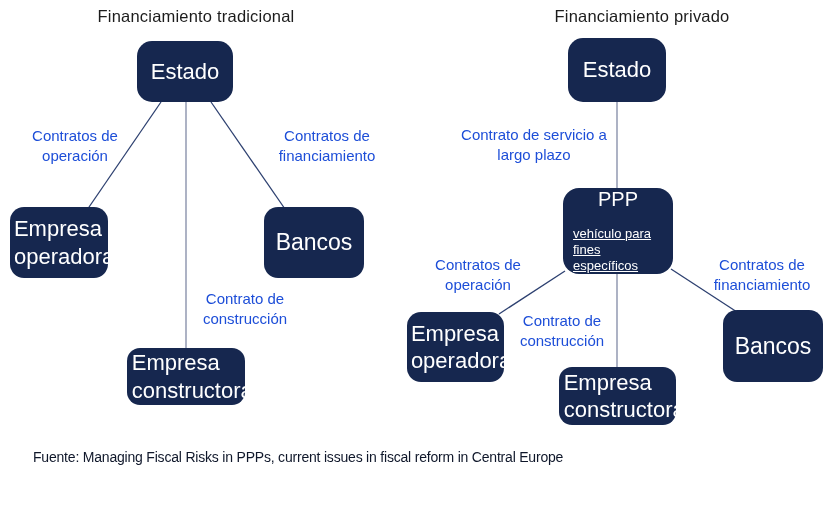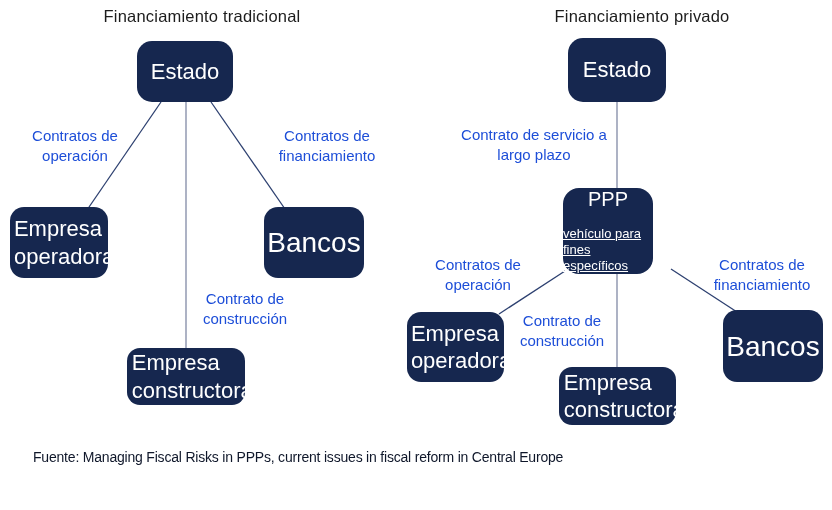--- a/index.html
+++ b/index.html
@@ -10,21 +10,21 @@
   .panel-title{
     position:absolute;top:7px;text-align:center;
     font-size:16.5px;color:#1c1c1c;letter-spacing:.2px;
   }
   .node{
     position:absolute;background:var(--box-fill,#16274F);color:var(--box-text,#fff);
     border-radius:15px;display:flex;flex-direction:column;align-items:center;justify-content:center;
     text-align:left;line-height:1.25;
   }
   .node .big{font-size:22px;}
-  .node .mid{font-size:28px;}
+  .node .mid{font-size:23px;}
   .node .sm{font-size:22px;width:92%;}
   .node .ppp-t{font-size:20px;line-height:1.1;}
   .node .ppp-s{font-size:13px;width:90px;line-height:1.25;margin-top:16px;text-decoration:underline;}
   .edge-label{
     position:absolute;font-size:15px;color:#1d4ed8;text-align:center;line-height:1.3;
   }
   svg.wires{position:absolute;left:0;top:0;width:832px;height:510px;}
   .edge-d{stroke:var(--line-diagonal,#2D4070);stroke-width:1.3;}
   .edge-v{stroke:var(--line-vertical,#8A92AC);stroke-width:1.4;}
   .footer{
@@ -42,21 +42,21 @@
     <line class="edge-d" x1="161" y1="102" x2="87" y2="210"></line>
     <line class="edge-v" x1="186" y1="102" x2="186" y2="348"></line>
     <line class="edge-d" x1="211" y1="102" x2="285" y2="209"></line>
 
     <line class="edge-v" x1="617" y1="102" x2="617" y2="188"></line>
     <line class="edge-d" x1="565" y1="271" x2="499" y2="314"></line>
     <line class="edge-v" x1="617" y1="274" x2="617" y2="367"></line>
     <line class="edge-d" x1="671" y1="269" x2="737" y2="312"></line>
   </svg>
 
-  <div class="panel-title" style="left:16px;width:372px;">Financiamiento tradicional</div>
+  <div class="panel-title" style="left:10px;width:372px;">Financiamiento tradicional</div>
 
   <div class="node" style="left:137px;top:41px;width:96px;height:61px;">
     <span class="big">Estado</span>
   </div>
 
   <div class="edge-label" style="left:15px;top:126px;width:120px;">Contratos de operación</div>
 
   <div class="edge-label" style="left:266px;top:126px;width:122px;">Contratos de financiamiento</div>
 
   <div class="edge-label" style="left:195px;top:289px;width:100px;">Contrato de construcción</div>
@@ -74,21 +74,21 @@
   </div>
 
   <div class="panel-title" style="left:456px;width:372px;">Financiamiento privado</div>
 
   <div class="node" style="left:568px;top:38px;width:98px;height:64px;">
     <span class="big">Estado</span>
   </div>
 
   <div class="edge-label" style="left:458px;top:125px;width:152px;">Contrato de servicio a largo plazo</div>
 
-  <div class="node" style="left:563px;top:188px;width:90px;height:86px;border-radius:16px;">
+  <div class="node" style="left:563px;top:188px;width:110px;height:86px;border-radius:16px;">
     <span class="ppp-t">PPP</span>
     <span class="ppp-s">vehículo para fines específicos</span>
   </div>
 
   <div class="edge-label" style="left:418px;top:255px;width:120px;">Contratos de operación</div>
 
   <div class="edge-label" style="left:701px;top:255px;width:122px;">Contratos de financiamiento</div>
 
   <div class="edge-label" style="left:512px;top:311px;width:100px;">Contrato de construcción</div>
 

